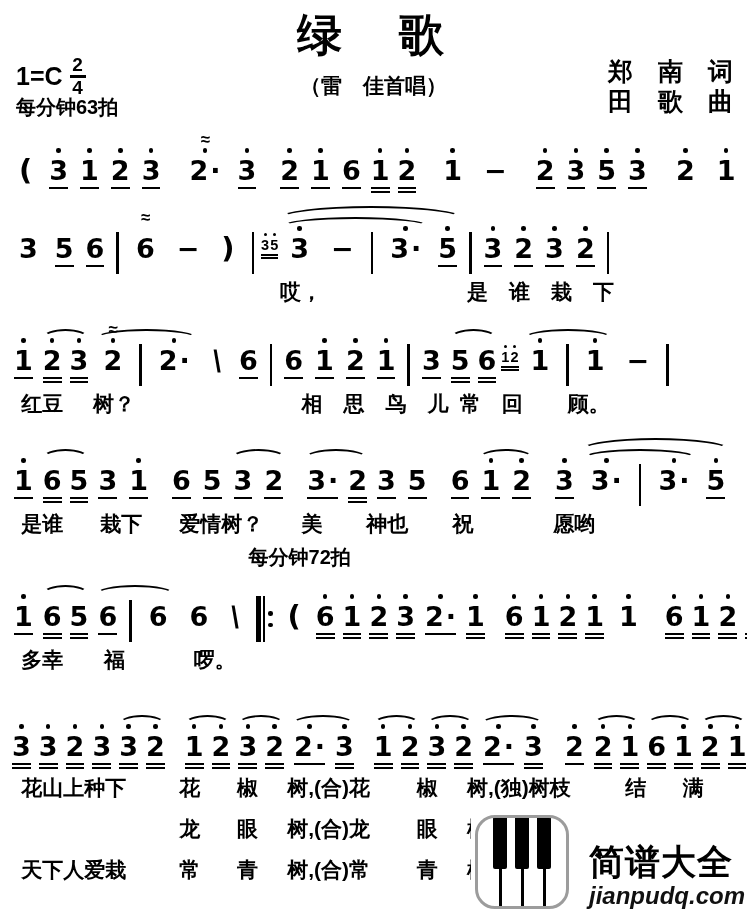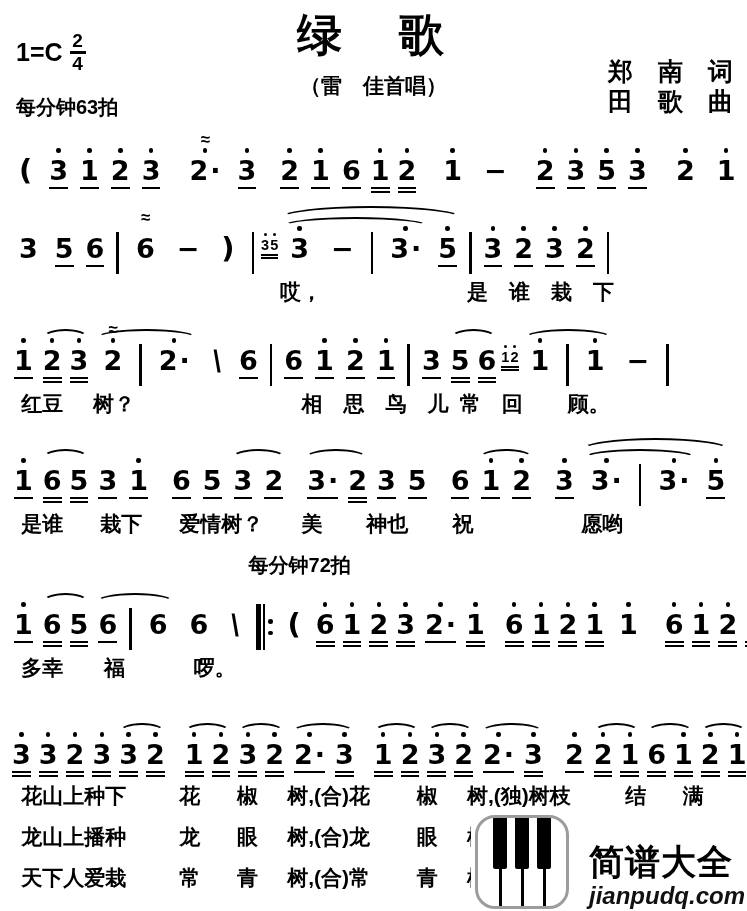--- a/index.html
+++ b/index.html
@@ -5,32 +5,32 @@
   html,body{margin:0;padding:0;}
   body{
     width:747px;height:911px;position:relative;overflow:hidden;
     background:#fff;color:#000;
     font-family:"Liberation Sans","DejaVu Sans",sans-serif;
   }
   
   .hdr{position:relative;height:128px;}
   .title{text-align:center;font-size:45px;font-weight:900;letter-spacing:6px;padding-top:5px;}
   .subtitle{text-align:center;font-size:21px;font-weight:700;margin-top:7px;}
-  .keysig{position:absolute;left:16px;top:32px;display:flex;align-items:center;gap:7px;font-weight:900;font-size:25px;}
+  .keysig{position:absolute;left:16px;top:56px;display:flex;align-items:center;gap:7px;font-weight:900;font-size:25px;}
   .frac{display:inline-flex;flex-direction:column;align-items:center;font-size:19px;line-height:18px;font-weight:900;}
   .fbar{width:16px;height:2.5px;background:#000;margin:1px 0;}
   .tempo1{position:absolute;left:16px;top:94px;font-size:20px;font-weight:700;}
   .credits{position:absolute;right:14px;top:56px;text-align:right;font-size:25px;font-weight:700;line-height:30px;}
   
   #score{padding:0 6px;}
   .system{margin-bottom:4px;}
   .sysline{display:flex;align-items:flex-end;padding:26px 2px 0 2px;}
   .sys1 .sysline{padding-top:20px;}
   .sys4{margin-top:12px;}
-  .sys5{margin-top:12px;}
+  .sys5{margin-top:4px;}
   .sys6{margin-top:22px;}
   .note{position:relative;display:inline-flex;flex-direction:column;align-items:center;padding:0 3px;}
   .tq{margin:0 8px;}
   .t8{margin:0 3px;}
   .t16{margin:0 1px;}
   .oct{height:8px;display:flex;justify-content:center;align-items:flex-start;gap:2px;}
   .dot{width:4.5px;height:4.5px;border-radius:50%;background:#000;display:block;}
   .drow{display:flex;align-items:baseline;font-size:27px;line-height:29px;font-weight:700;font-family:"DejaVu Sans",sans-serif;}
   .aug{font-size:27px;font-weight:900;margin-left:2px;}
   .uarea{height:9px;width:100%;display:flex;flex-direction:column;gap:2px;margin-top:2px;}
@@ -889,21 +889,21 @@
         </span>
         <span class="bar"></span>
       </div>
       <div class="lyr">
         <span class="lseg" style="left: 1%;">是谁</span>
         <span class="lseg" style="left: 12%;">栽下</span>
         <span class="lseg" style="left: 23%;">爱情树？</span>
         <span class="lseg" style="left: 40%;">美</span>
         <span class="lseg" style="left: 49%;">神也</span>
         <span class="lseg" style="left: 61%;">祝</span>
-        <span class="lseg" style="left: 75%; margin-left: 28px;">愿哟</span>
+        <span class="lseg" style="left: 75%;">愿哟</span>
       </div>
     </div>
     <div class="system sys5">
       <div class="above" style="margin-left: 33%;">每分钟72拍</div>
       <div class="sysline">
         <span class="note t8">
           <span class="oct">
             <i class="dot"></i>
           </span>
           <span class="drow">
@@ -1493,21 +1493,20 @@
         <span class="lseg" style="left: 1%;">花山上种下</span>
         <span class="lseg" style="left: 23%;">花</span>
         <span class="lseg" style="left: 31%;">椒</span>
         <span class="lseg" style="left: 38%;">树,(合)花</span>
         <span class="lseg" style="left: 56%;">椒</span>
         <span class="lseg" style="left: 63%;">树,(独)树枝</span>
         <span class="lseg" style="left: 85%;">结</span>
         <span class="lseg" style="left: 93%;">满</span>
       </div>
       <div class="lyr">
-        <span class="lseg" style="left: 1%;">龙山上播种</span>
         <span class="lseg" style="left: 23%;">龙</span>
         <span class="lseg" style="left: 31%;">眼</span>
         <span class="lseg" style="left: 38%;">树,(合)龙</span>
         <span class="lseg" style="left: 56%;">眼</span>
         <span class="lseg" style="left: 63%;">树,(独)九龙</span>
         <span class="lseg" style="left: 85%;">抬</span>
         <span class="lseg" style="left: 93%;">头</span>
       </div>
       <div class="lyr">
         <span class="lseg" style="left: 1%;">天下人爱栽</span>

